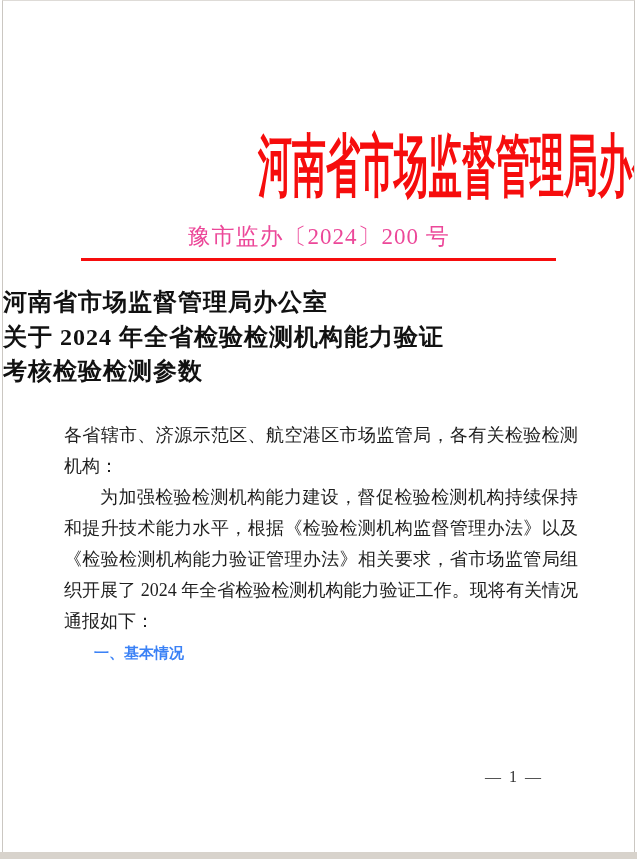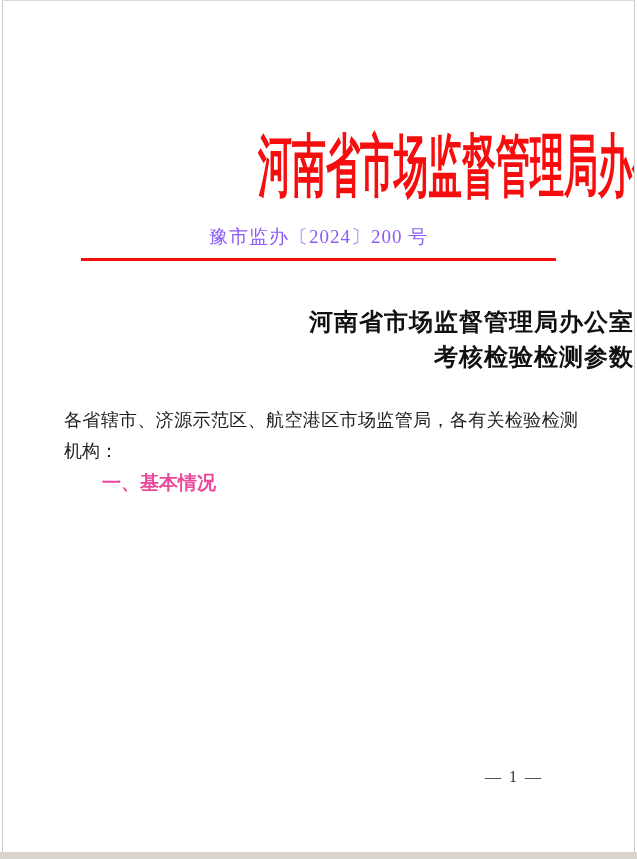--- a/index.html
+++ b/index.html
@@ -48,34 +48,34 @@
     font-weight: bold;
     color: #f60d0d;
     transform: scaleX(0.5);
     transform-origin: 50% 50%;
     font-family: "Liberation Serif", serif;
     letter-spacing: 0px;
   }
   .doc-number {
     margin-top: 24px;
     text-align: center;
-    font-size: 19px;
+    font-size: 23px;
     line-height: 24px;
-    color: #8b5cf6;
+    color: #ec4899;
     letter-spacing: 1px;
   }
   .red-line {
     margin: 9px auto 0 auto;
     width: 475px;
     height: 3px;
     background: #f60d0d;
   }
   .doc-title {
-    margin-top: 44px;
-    text-align: right;
+    margin-top: 24px;
+    text-align: left;
     font-size: 24px;
     font-weight: bold;
     line-height: 34.5px;
     color: #111111;
     letter-spacing: 1px;
   }
   .body-text {
     margin-top: 31px;
     padding: 0 56px 0 61px;
     font-size: 18px;
@@ -86,22 +86,22 @@
   .body-text p {
     margin: 0;
     text-indent: 2em;
   }
   .body-text p.no-indent {
     text-indent: 0;
   }
   .body-text p.section-heading {
     font-family: "Liberation Sans", sans-serif;
     font-weight: 700;
-    font-size: 19px;
-    color: #ec4899;
+    font-size: 15px;
+    color: #3b82f6;
   }
   .page-number {
     position: absolute;
     top: 766px;
     right: 91px;
     font-size: 16px;
     line-height: 20px;
     color: #333333;
     letter-spacing: 2px;
     white-space: nowrap;
@@ -115,25 +115,27 @@
   <div class="red-header">
     <span class="red-header-text">河南省市场监督管理局办公室文件</span>
   </div>
 
   <div class="doc-number">豫市监办〔2024〕200 号</div>
 
   <div class="red-line"></div>
 
   <div class="doc-title">
     <div>河南省市场监督管理局办公室</div>
+    <div>关于 2024 年全省检验检测机构能力验证</div>
     <div>考核检验检测参数</div>
   </div>
 
   <div class="body-text">
     <p class="no-indent">各省辖市、济源示范区、航空港区市场监管局，各有关检验检测机构：</p>
+    <p>为加强检验检测机构能力建设，督促检验检测机构持续保持和提升技术能力水平，根据《检验检测机构监督管理办法》以及《检验检测机构能力验证管理办法》相关要求，省市场监管局组织开展了 2024 年全省检验检测机构能力验证工作。现将有关情况通报如下：</p>
     <p class="section-heading">一、基本情况</p>
   </div>
 
   <div class="page-number">— 1 —</div>
 
 </div>
 
 <div class="bottom-strip"></div>
 
 </body></html>

